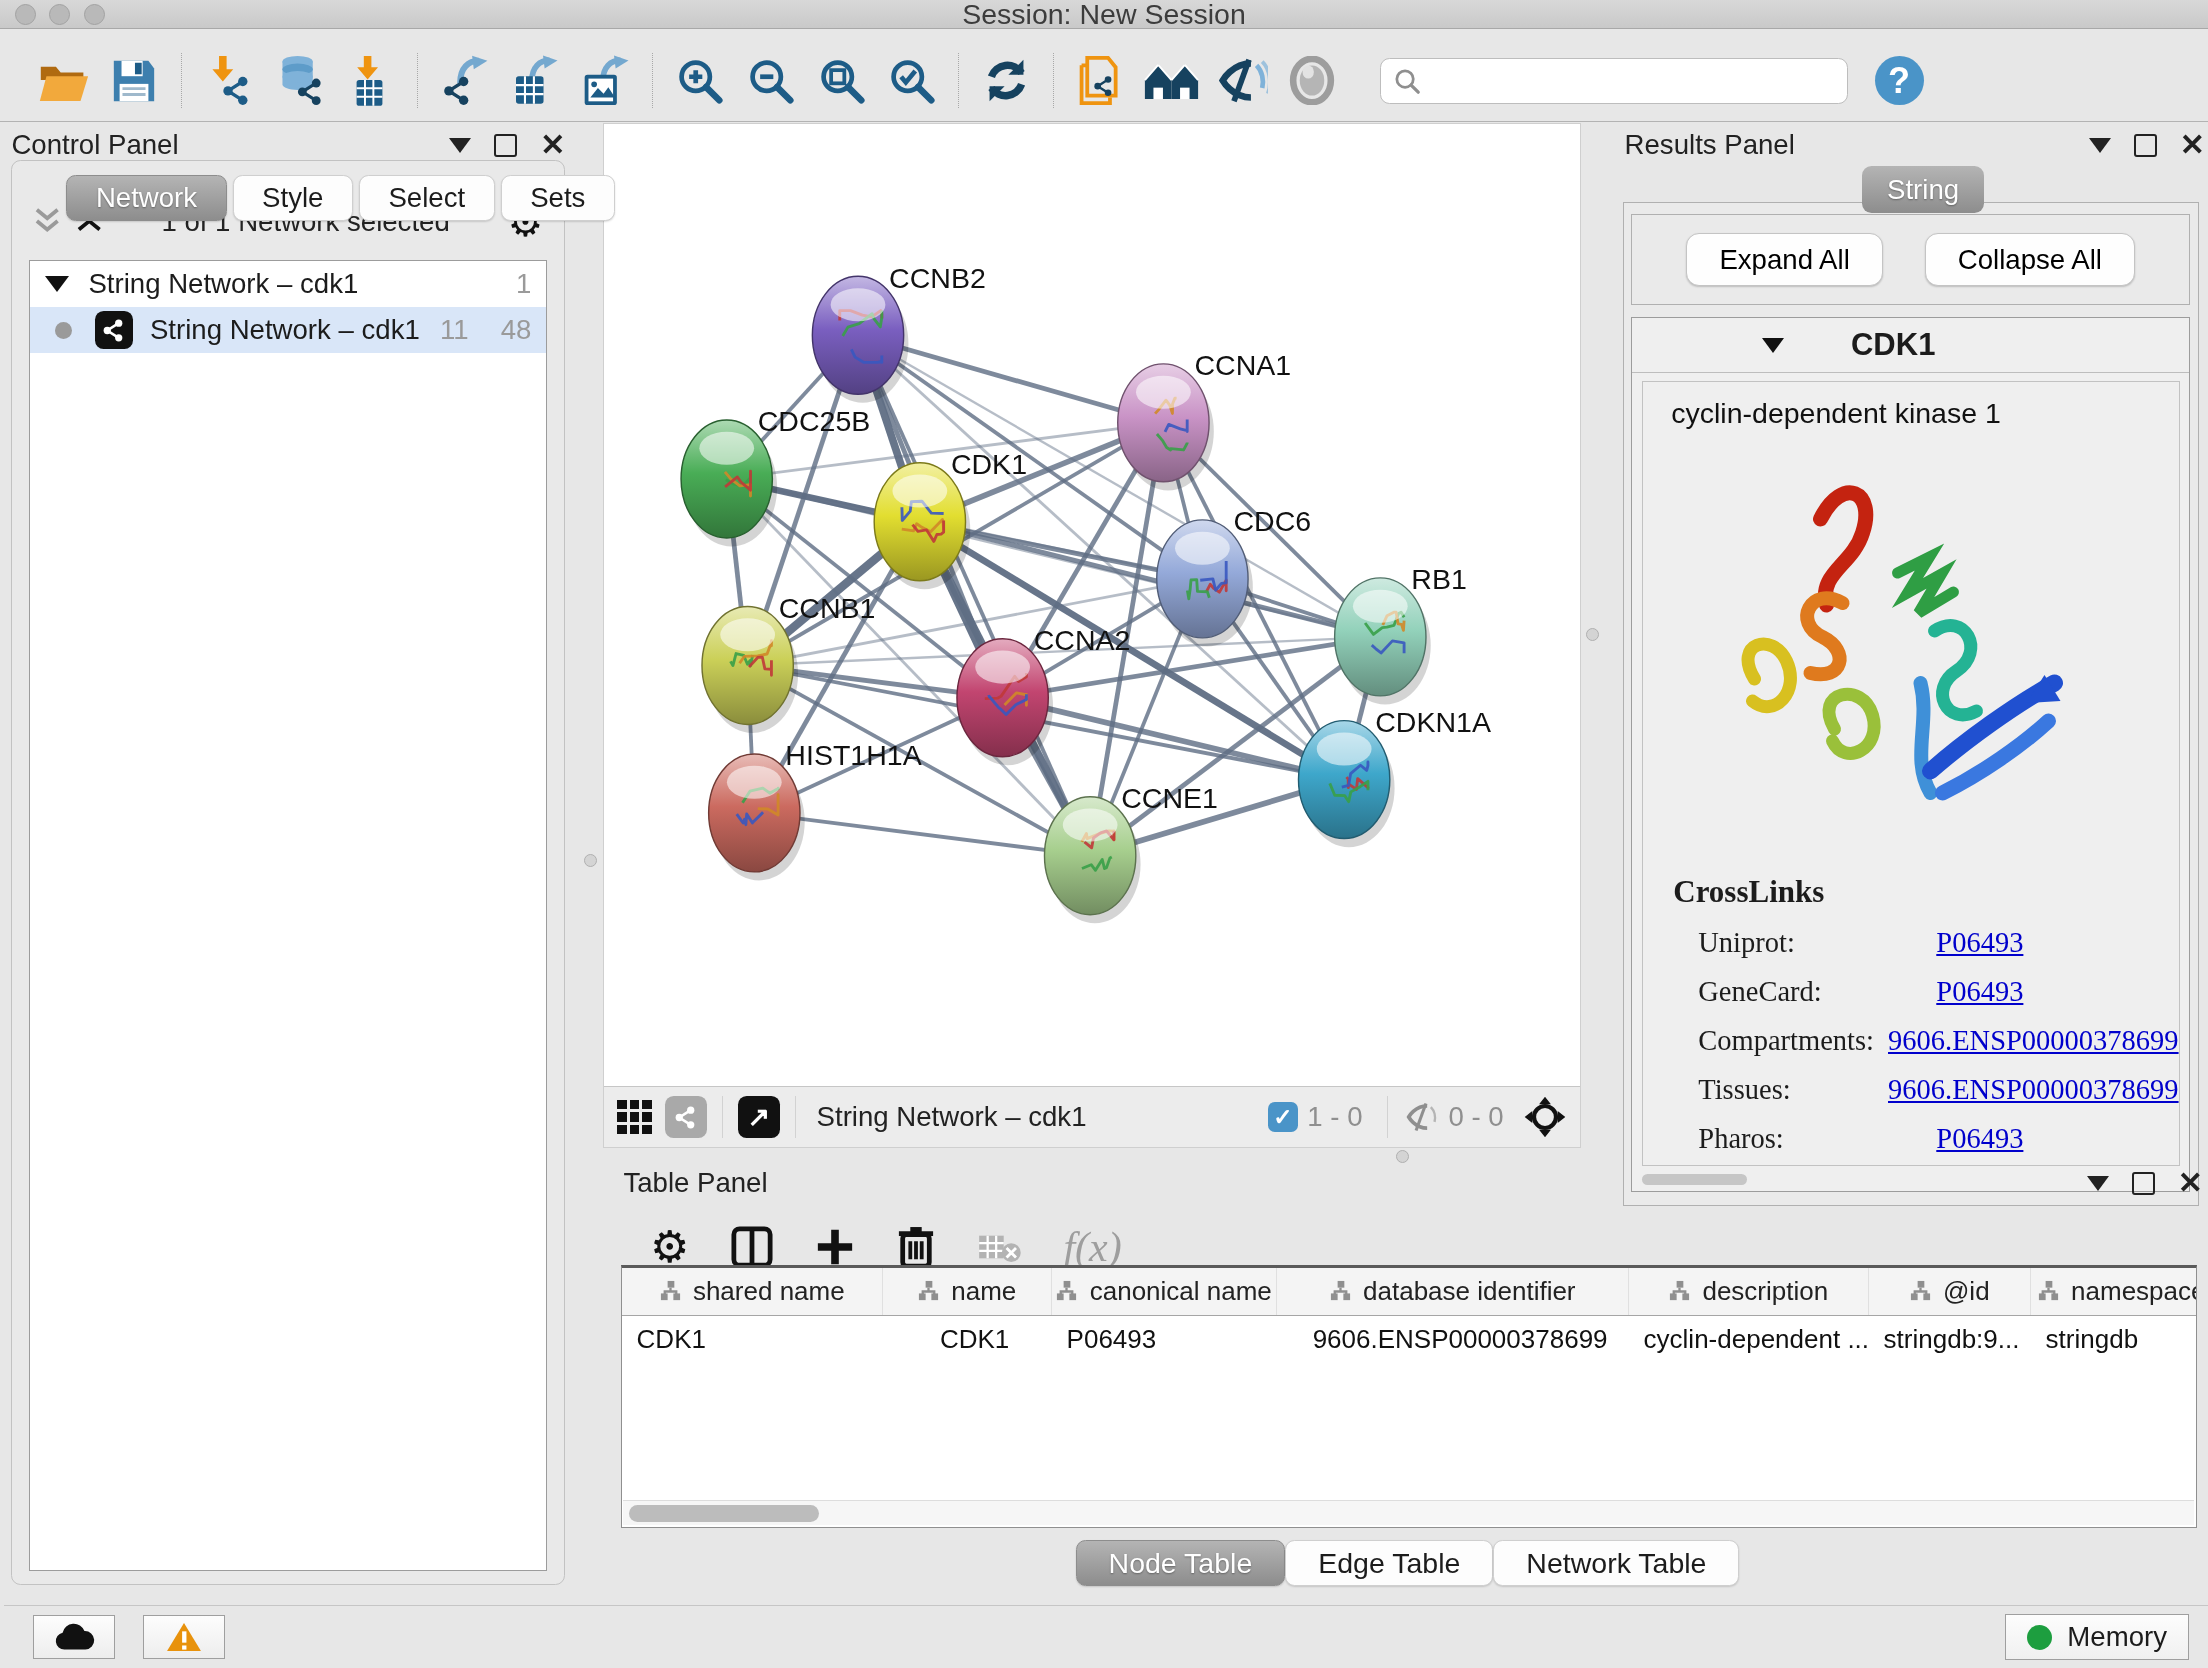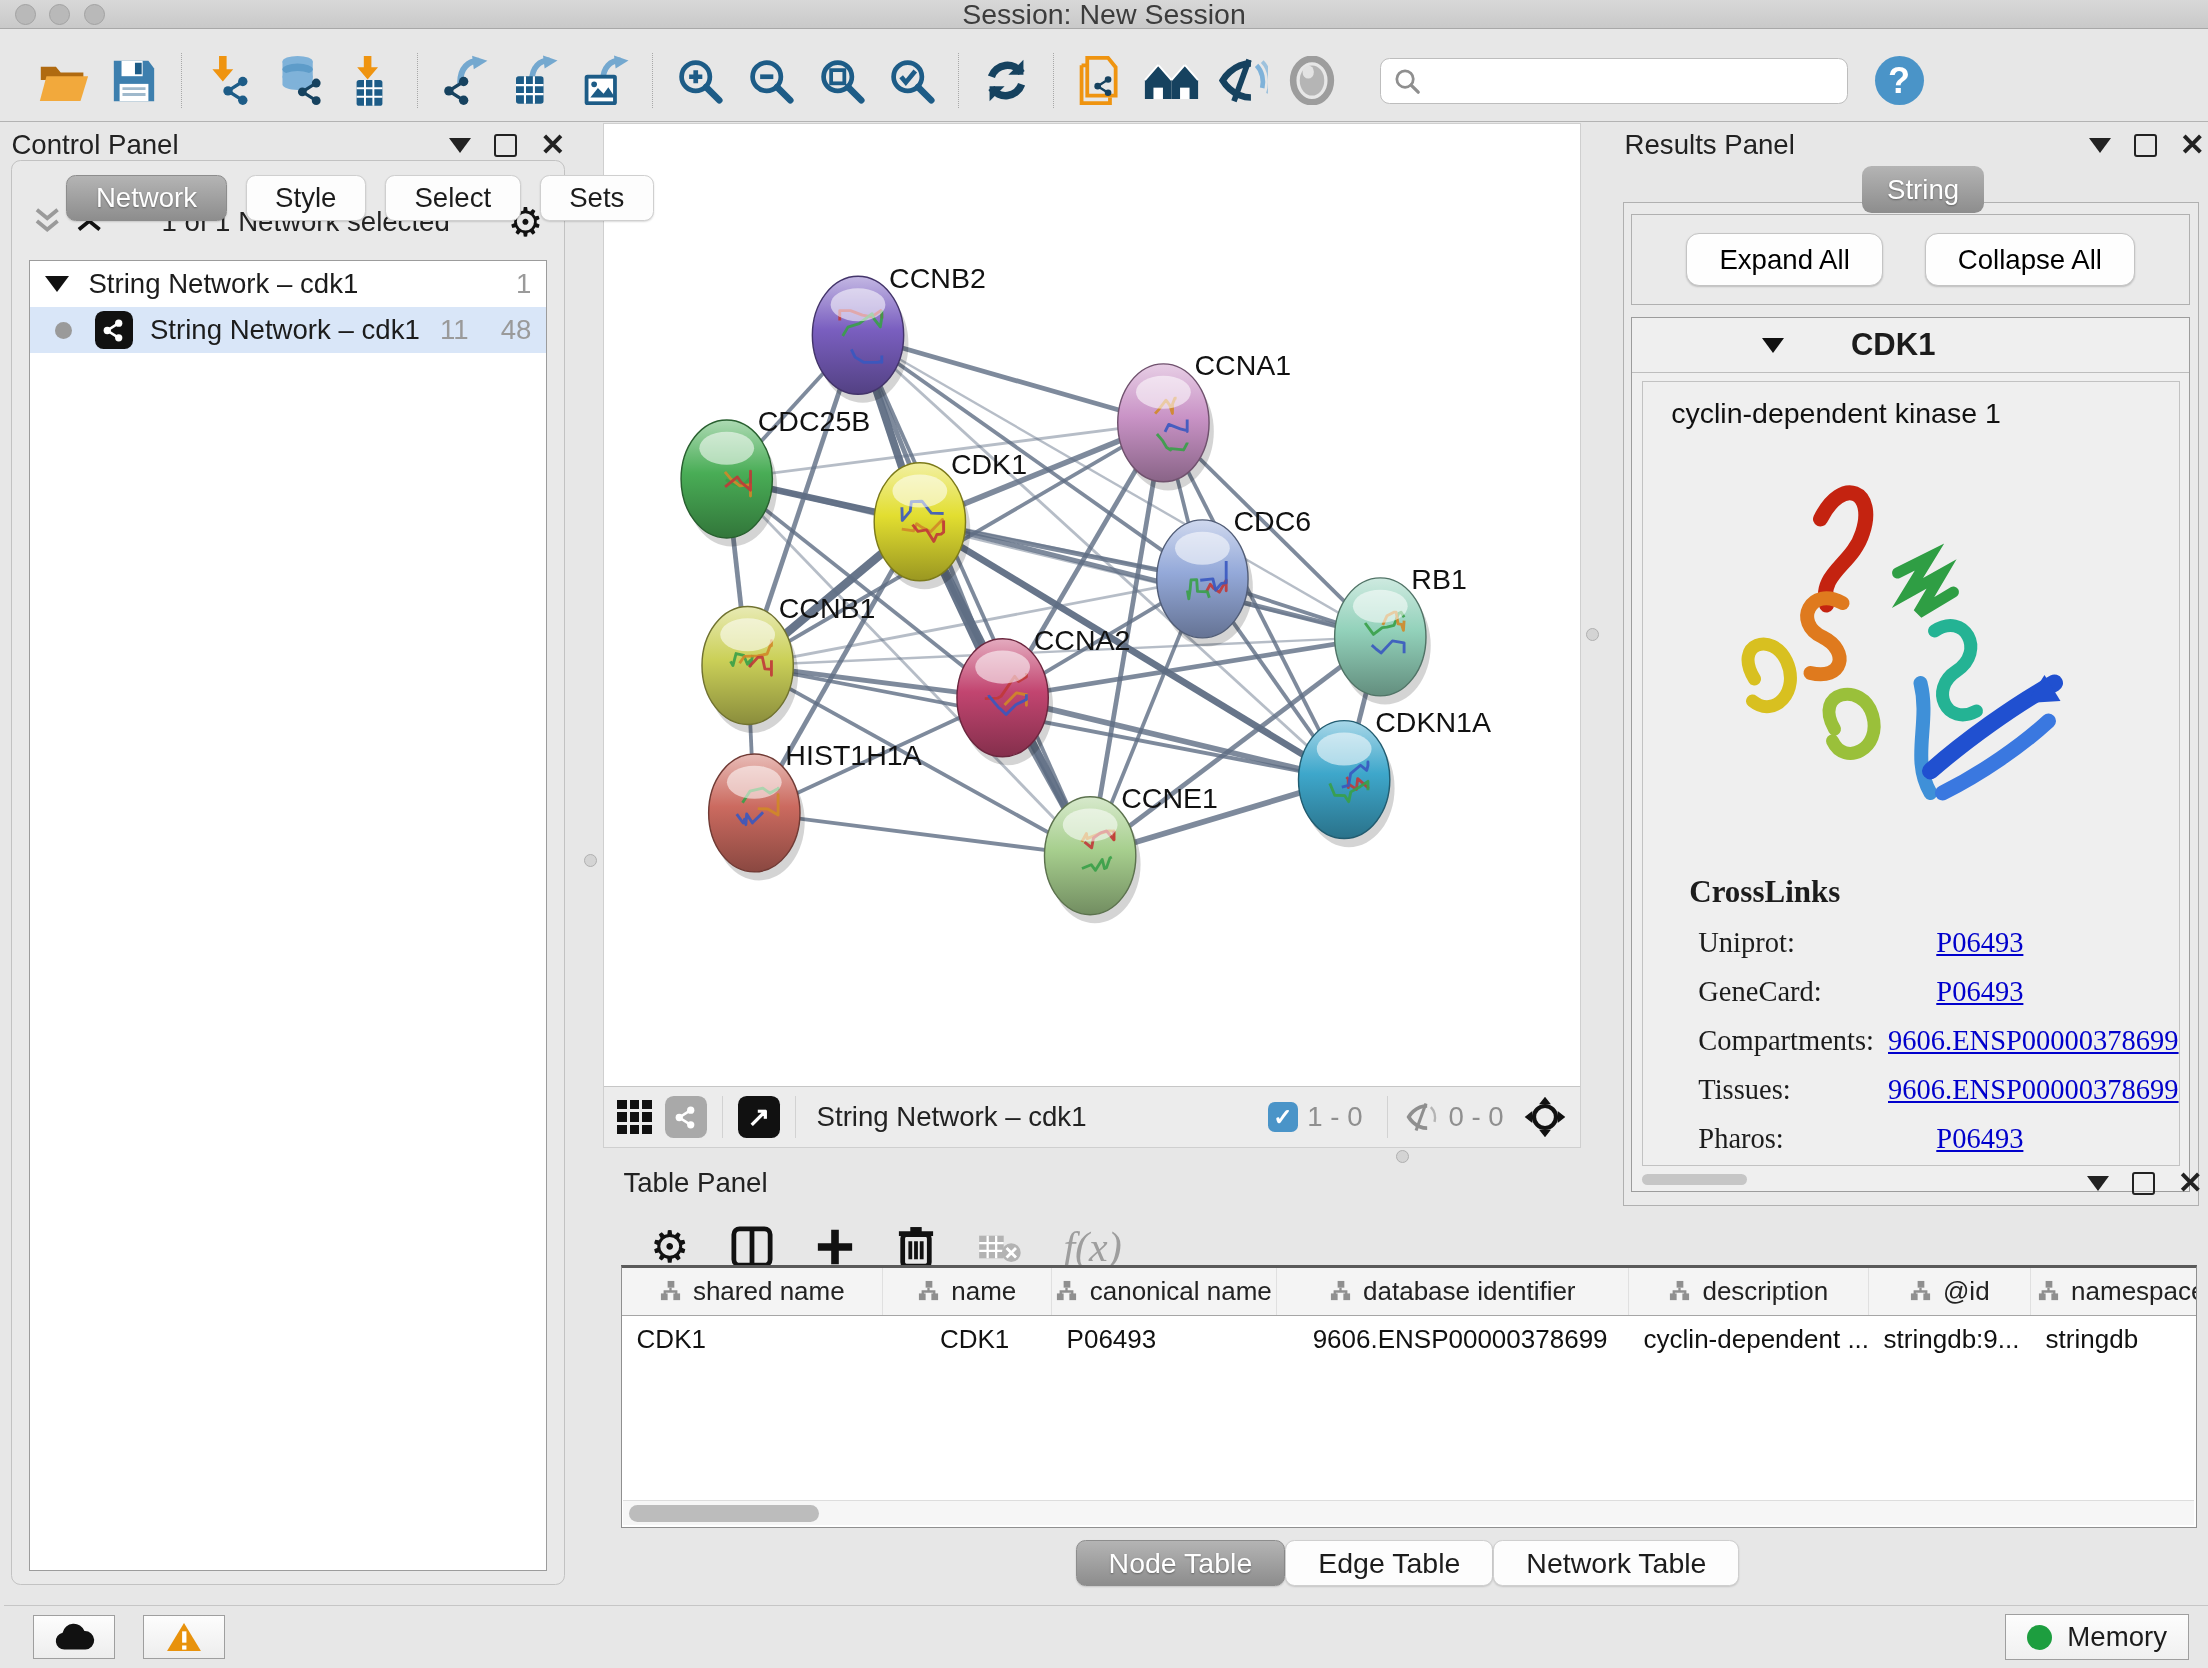--- a/index.html
+++ b/index.html
@@ -31,21 +31,21 @@
   .panel-title { font-size:27.6px; color:#222; }
   .panel-icons { margin-left:auto; display:flex; align-items:center; gap:23px; }
   .icn-collapse { width:0; height:0; border-left:11.4px solid transparent; border-right:11.4px solid transparent; border-top:15px solid #222; }
   .icn-float { width:23px; height:23px; border:2.9px solid #222; border-radius:2.9px; }
   .icn-close { font-size:30px; font-weight:bold; color:#222; line-height:1; }
 
   
   .control-panel { position:absolute; left:11.4px; top:126px; width:554px; height:1459px; }
   .ctabs { display:flex; margin:11.4px 0 0 55px; position:relative; z-index:2; }
   .ctab { height:46px; padding:0 28.5px; display:flex; align-items:center; justify-content:center;
-    background:#fdfdfd; border:1px solid #cfcfcf; border-radius:9.5px; font-size:27.6px; margin-right:19px;
+    background:#fdfdfd; border:1px solid #cfcfcf; border-radius:9.5px; font-size:27.6px; margin-right:6px;
     box-shadow:0 1px 1.9px rgba(0,0,0,.15); }
   .ctab.sel { background:linear-gradient(#b4b4b4,#8d8d8d); color:#fff; text-shadow:0 1px 1.9px rgba(0,0,0,.35); border-color:#8d8d8d; }
   .cbox { position:absolute; left:0; top:34px; width:554px; height:1425px;
     background:#e9e9e9; border:1.9px solid #c2c2c2; border-radius:9.5px; padding-top:34px; }
   .selrow { display:flex; align-items:center; height:53px; padding:0 21px; }
   .selrow .txt { flex:1; text-align:center; font-size:27.6px; color:#222; }
   .gear { font-size:40px; color:#111; line-height:1; }
   .netlist { position:absolute; left:17px; right:17px; top:99px; bottom:13.3px; background:#fff; border:1.9px solid #9c9c9c; }
   .treerow { display:flex; align-items:center; height:46px; padding:0 15px; font-size:27.6px; }
   .treerow .count { margin-left:auto; color:#9a9a9a; }
@@ -80,21 +80,21 @@
     display:flex; align-items:center; justify-content:center; gap:42px; }
   .wbtn { background:#fefefe; border:1px solid #c4c4c4; border-radius:13px; padding:9.5px 32px; font-size:27.6px;
     box-shadow:0 1px 1.9px rgba(0,0,0,.2); }
   .cdk1box { position:absolute; left:7.6px; top:114px; right:7.6px; bottom:13.3px; border:1.9px solid #9c9c9c; background:#efefef; }
   .cdk1head { height:55px; display:flex; align-items:center; justify-content:center; gap:67px; border-bottom:1.9px solid #bdbdbd; }
   .cdk1head .name { font-size:31px; font-weight:bold; }
   .cdk1inner { position:absolute; left:9.5px; top:63px; right:9.5px; bottom:25px; border:1px solid #c2c2c2; background:#efefef; padding:15px 0 0 28.5px; }
   .desc { font-size:28.5px; color:#111; }
   .structure { margin:23px 0 0 17px; }
   .crosslinks { font-family:"Liberation Serif",serif; margin-top:34px; }
-  .crosslinks h3 { font-size:31px; margin-left:18px; }
+  .crosslinks h3 { font-size:31px; margin-left:2px; }
   .clrow { display:flex; margin-top:17px; font-size:28.5px; }
   .clrow .lbl { width:238px; margin-left:27px; }
   .clrow a { color:#0000cc; text-decoration:underline; }
   .rscroll { position:absolute; left:9.5px; bottom:5.7px; height:11.4px; width:105px; background:#c6c6c6; border-radius:5.7px; }
 
   
   .table-panel { position:absolute; left:612px; top:1164px; width:1591px; height:422px; }
   .tp-toolbar { display:flex; align-items:center; gap:42px; padding:15px 0 0 38px; height:74px; }
   .tp-toolbar .gear { font-size:44px; }
   .fx { font-family:"Liberation Serif",serif; font-style:italic; font-size:42px; color:#9e9e9e; }

